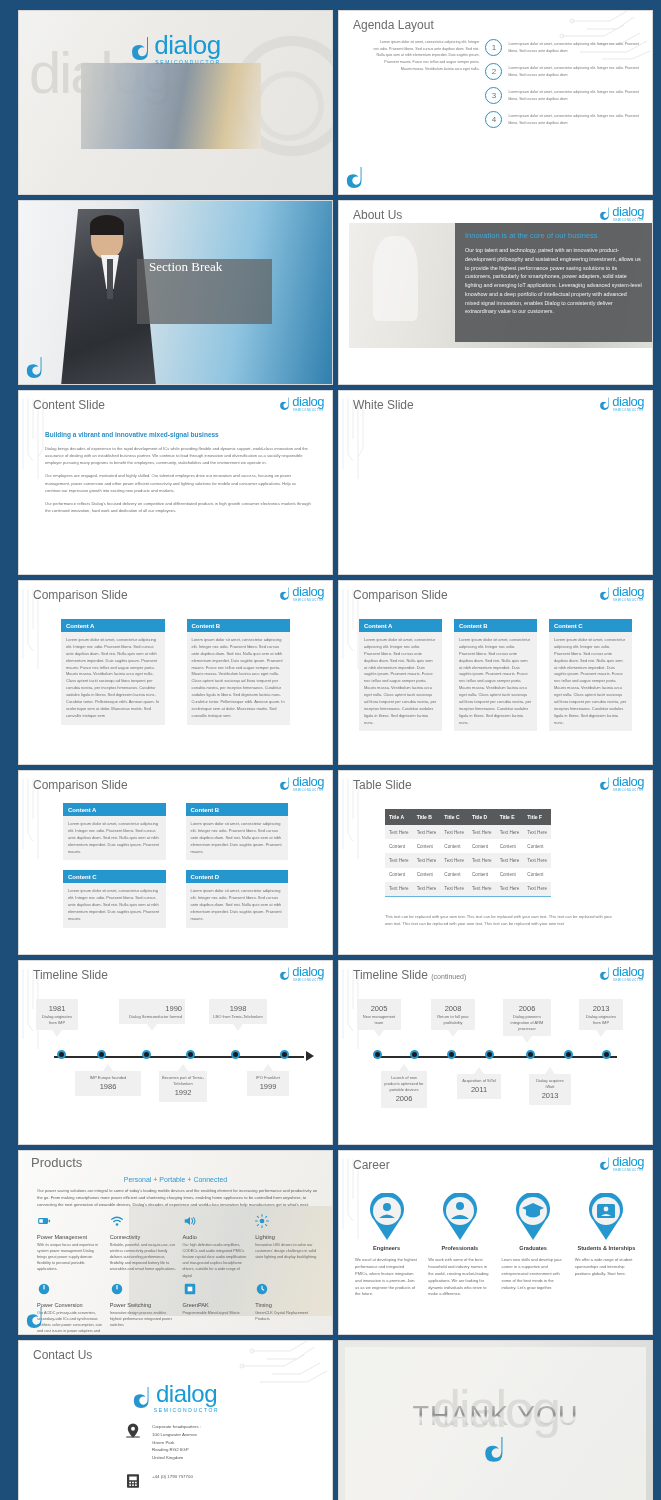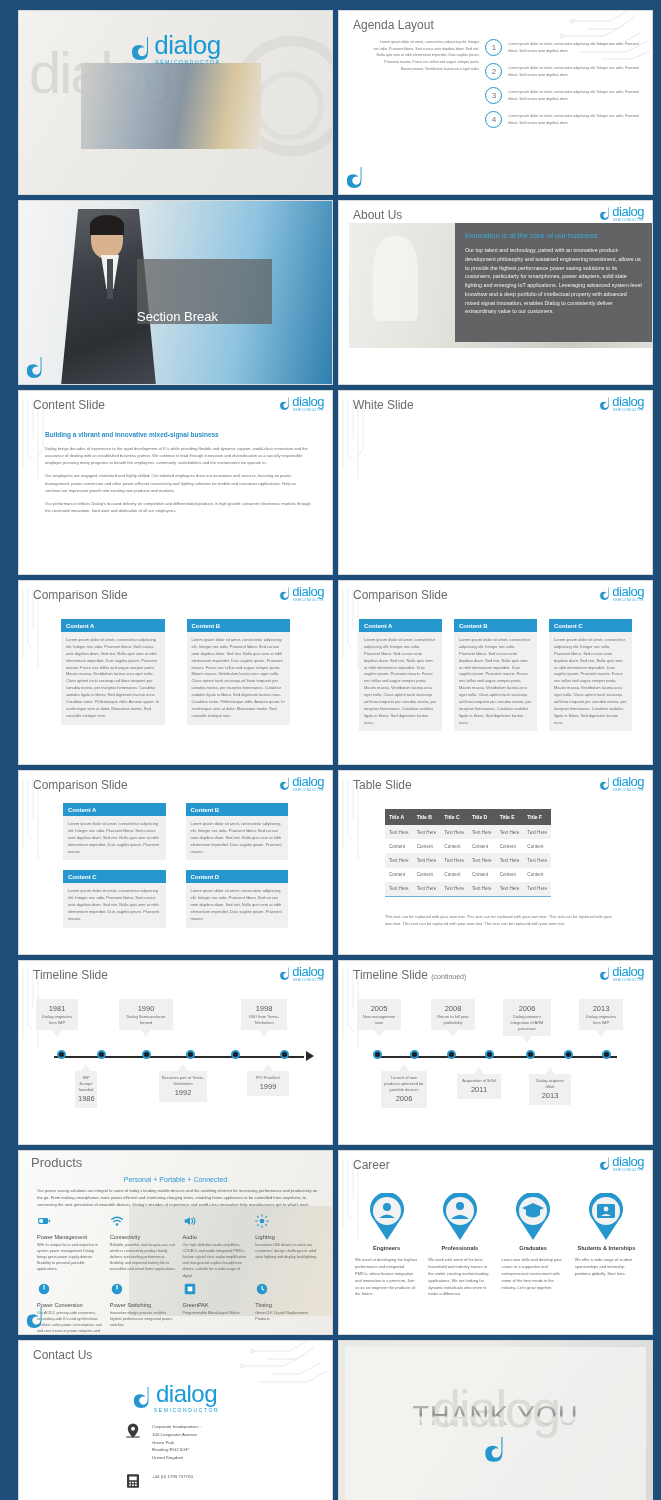--- a/index.html
+++ b/index.html
@@ -219,21 +219,21 @@
   <div class="slide" style="background:linear-gradient(100deg,#f4f5f6 0%,#e7eaec 30%,#8fc4e0 70%,#2f7fae 100%);">
     <div style="position:absolute;left:42px;top:8px;width:95px;height:177px;
                 background:linear-gradient(160deg,#5e6166 0%,#3b3e44 35%,#2c2f34 70%,#45484e 100%);
                 clip-path:polygon(18% 0,82% 0,100% 100%,0% 100%);"></div>
     <div style="position:absolute;left:72px;top:18px;width:32px;height:40px;border-radius:46%;background:#d9b28f;"></div>
     <div style="position:absolute;left:71px;top:14px;width:34px;height:20px;border-radius:50% 50% 0 0;background:#201d1c;"></div>
     <div style="position:absolute;left:82px;top:54px;width:18px;height:34px;background:#f2f2f2;
                 clip-path:polygon(0 0,100% 0,70% 100%,30% 100%);"></div>
     <div style="position:absolute;left:88px;top:58px;width:6px;height:40px;background:#4a4d52;"></div>
     <div style="position:absolute;left:118px;right:60px;top:58px;height:65px;background:rgba(96,96,96,.72);
-                display:flex;align-items:flex-end;padding-left:0;">
+                display:flex;align-items:flex-start;padding-left:12px;font-family:Liberation Serif, serif;">
       <span style="color:#fff;font-size:13px;">Section Break</span>
     </div>
     <svg class="logo-bl" width="22" height="24" viewBox="0 0 24 26">
       <path d="M18 1 L18 16 Q18 24 10 24 Q2 24 2 16 Q2 9 9 9 Q13 9 14.5 12 Q12 10.5 9.5 12.5 Q7 14.5 8.5 18 Q10 21 13.5 20 Q17 19 17 14 L17 1 Z" fill="#2596ce"></path>
     </svg>
   </div>
 
   <div class="slide">
     <div class="s-title">About Us</div>
     <div class="logo-corner">
@@ -510,27 +510,27 @@
     <div class="tl-arrow"></div>
     <div class="tl-dot" style="left:38px"></div>
     <div class="tl-dot" style="left:78px"></div>
     <div class="tl-dot" style="left:123px"></div>
     <div class="tl-dot" style="left:167px"></div>
     <div class="tl-dot" style="left:212px"></div>
     <div class="tl-dot" style="left:261px"></div>
     <div class="tl-box up" style="left:17px;top:38px;width:42px;">
       <span class="yr">1981</span>
       <span>Dialog originates from IMP</span></div>
-    <div class="tl-box up" style="left:100px;top:38px;width:54px;">
+    <div class="tl-box up" style="left:100px;top:38px;width:66px;text-align:right;">
       <span class="yr">1990</span>
       <span>Dialog Semiconductor formed</span></div>
-    <div class="tl-box up" style="left:190px;top:38px;width:46px;margin-left:32px;">
+    <div class="tl-box up" style="left:190px;top:38px;width:58px;">
       <span class="yr">1998</span>
       <span>LBO from Temic-Telefunken</span></div>
-    <div class="tl-box down" style="left:56px;top:110px;width:22px;">
+    <div class="tl-box down" style="left:56px;top:110px;width:66px;">
       <span>IMP Europe founded</span>
       <span class="yr">1986</span></div>
     <div class="tl-box down" style="left:140px;top:110px;width:48px;">
       <span>Becomes part of Temic-Telefunken</span>
       <span class="yr">1992</span></div>
     <div class="tl-box down" style="left:228px;top:110px;width:42px;">
       <span>IPO Frankfurt</span>
       <span class="yr">1999</span></div>
   </div>
 

